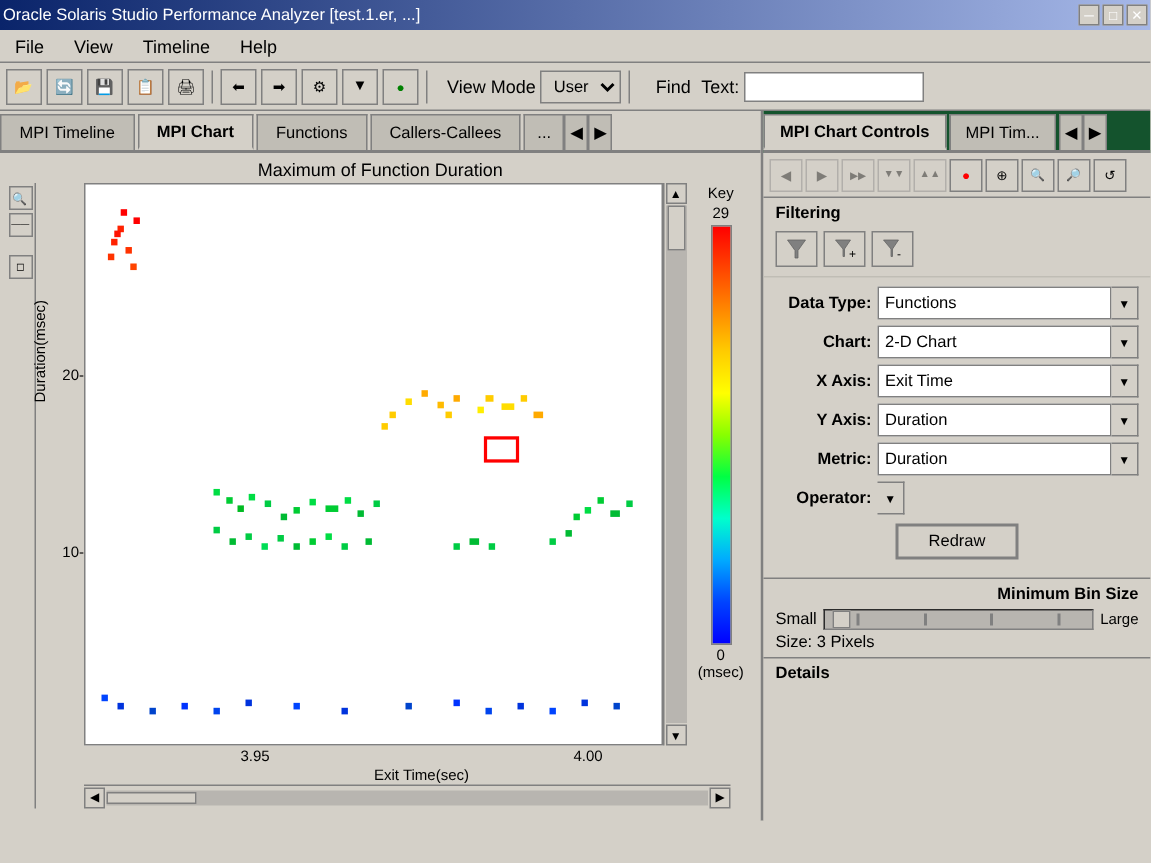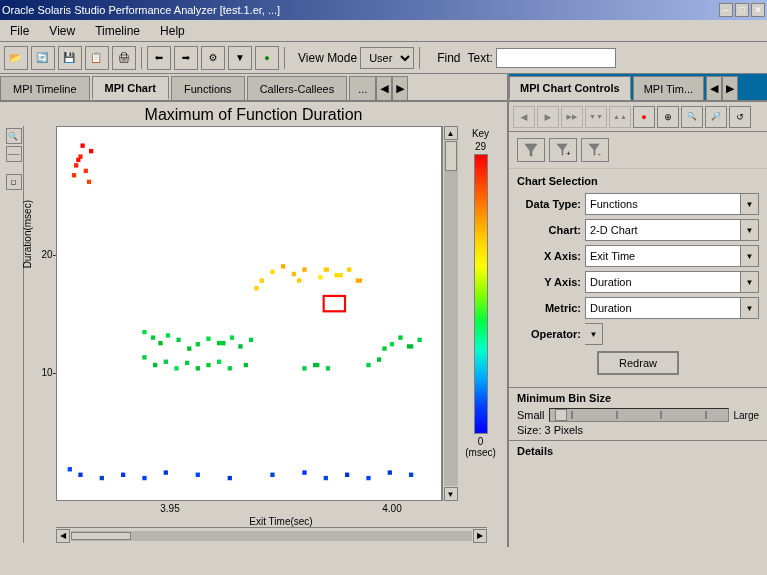--- a/index.html
+++ b/index.html
@@ -103,21 +103,21 @@
     
     
     .chart-area {
       flex: 1;
       position: relative;
       padding: 4px;
       background: #d4d0c8;
     }
     .chart-title {
       text-align: center;
-      font-size: 16px;
+      font-size: 12px;
       margin-bottom: 2px;
     }
     .key-area {
       width: 45px;
       display: flex;
       flex-direction: column;
       align-items: center;
       padding: 2px;
       font-size: 10px;
     }
@@ -190,21 +190,21 @@
     
     
     .right-panel {
       width: 258px;
       background: #d4d0c8;
       display: flex;
       flex-direction: column;
     }
     .right-tab-bar {
       display: flex;
-      background: #0369a1;
+      background: #14532d;
       border-bottom: 2px solid #808080;
       height: 28px;
       align-items: flex-end;
     }
     .right-tab {
       padding: 4px 10px;
       border: 1px solid #808080;
       border-bottom: none;
       cursor: pointer;
       background: #c0bdb5;
@@ -302,21 +302,21 @@
       border: 2px solid #808080;
       font-size: 11px;
       cursor: pointer;
     }
     
     
     .bin-size-section {
       padding: 4px 8px;
       border-top: 1px solid #808080;
     }
-    .bin-title { font-size: 11px; font-weight: bold; margin-bottom: 4px; }
+    .bin-title { font-size: 11px; font-weight: bold; margin-bottom: 4px; text-align: right; }
     .bin-slider {
       display: flex;
       align-items: center;
       gap: 4px;
     }
     .bin-label-small { font-size: 11px; }
     .bin-label-large { font-size: 10px; }
     .bin-track {
       flex: 1;
       height: 14px;
@@ -604,20 +604,21 @@
       <div class="rt-btn disabled" style="font-size:7px;">▼▼</div>
       <div class="rt-btn disabled" style="font-size:7px;">▲▲</div>
       <div class="rt-btn" style="color:red;">●</div>
       <div class="rt-btn" style="font-size:9px;">⊕</div>
       <div class="rt-btn" style="font-size:8px;">🔍</div>
       <div class="rt-btn" style="font-size:8px;">🔎</div>
       <div class="rt-btn" style="font-size:9px;">↺</div>
     </div>
 
     <div class="section">
+      <div class="section-title">Filtering</div>
       <div class="filter-btns">
         <div class="filter-btn">
           <svg width="16" height="16" viewBox="0 0 16 16">
               <polygon points="2,2 14,2 9,9 9,14 7,14 7,9" fill="#808080" stroke="#606060" stroke-width="0.5"></polygon>
             </svg>
         </div>
         <div class="filter-btn" style="font-size:9px;">
           <svg width="16" height="16" viewBox="0 0 16 16">
               <polygon points="2,2 12,2 8,8 8,13 7,13 7,8" fill="#808080" stroke="#606060" stroke-width="0.5"></polygon>
               <text x="11" y="14" font-size="8" fill="#000">+</text>
@@ -626,21 +627,20 @@
         <div class="filter-btn" style="font-size:9px;">
           <svg width="16" height="16" viewBox="0 0 16 16">
               <polygon points="2,2 12,2 8,8 8,13 7,13 7,8" fill="#808080" stroke="#606060" stroke-width="0.5"></polygon>
               <text x="11" y="14" font-size="8" fill="#000">-</text>
             </svg>
         </div>
       </div>
     </div>
 
     <div class="chart-selection">
-      <div class="cs-title">Chart Selection</div>
 
       <div class="cs-row">
         <span class="cs-label">Data Type:</span>
         <div class="cs-select-wrap">
           <div class="cs-select-box">Functions</div>
           <div class="cs-select-arrow">▼</div>
         </div>
       </div>
 
       <div class="cs-row">

